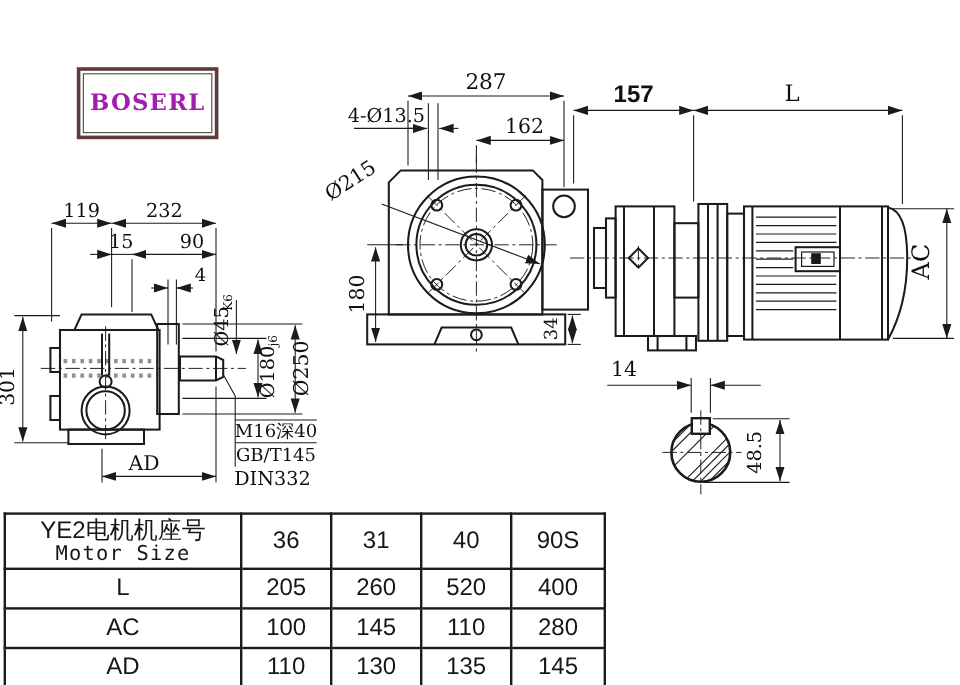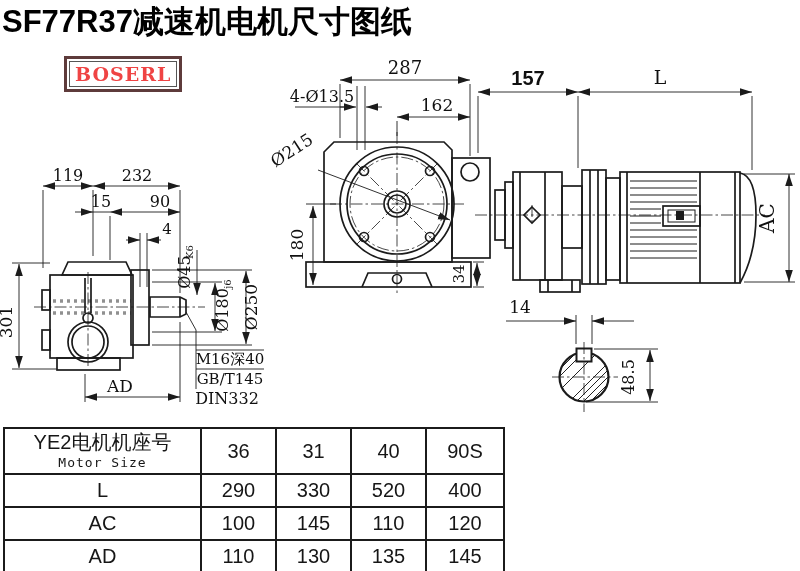--- a/index.html
+++ b/index.html
@@ -1,40 +1,39 @@
 <!DOCTYPE html>
 <html><head>
 <meta charset="utf-8">
 <style>
   html,body{margin:0;padding:0;background:#fff;}
   #page{position:relative;width:800px;height:571px;background:#fff;overflow:hidden;
         font-family:"Liberation Sans",sans-serif;color:#111;}
   #title{position:absolute;left:2px;top:1px;font-size:31px;font-weight:bold;color:#000;
          font-family:"Liberation Sans",sans-serif;white-space:nowrap;}
   #logo{position:absolute;left:64px;top:56px;border:3px solid #5e3b3b;background:#fff;padding:2px;}
-  #logo .inner{border:1px solid #555;padding:0 5px;font-family:"DejaVu Serif",serif;
-         font-weight:bold;font-size:19px;color:#ef4444;letter-spacing:1px;line-height:24px;}
+  #logo .inner{border:1px solid #555;padding:12px 5px;font-family:"DejaVu Serif",serif;
+         font-weight:bold;font-size:19px;color:#a21caf;letter-spacing:1px;line-height:24px;}
   svg{position:absolute;left:0;top:0;}
   .dimtxt{font-family:"DejaVu Serif",serif;fill:#101010;}
   .sans-b{font-family:"Liberation Sans",sans-serif;font-weight:bold;fill:#101010;}
   #spec{position:absolute;left:3px;top:427px;width:500px;border-collapse:collapse;
         table-layout:fixed;background:#fff;}
   #spec td{border:2px solid #1b1b1b;text-align:center;vertical-align:middle;padding:0;
         font-size:20px;color:#161616;margin-left:48px;}
   #spec tr.hd td{height:44px;}
   #spec tr.dr td{height:31px;}
   .hdr-cn{font-size:20px;line-height:22px;}
-  .hdr-en{font-family:"DejaVu Sans Mono",monospace;font-size:13px;letter-spacing:1px;line-height:19px;}
+  .hdr-en{font-family:"DejaVu Sans Mono",monospace;font-size:17px;letter-spacing:1px;line-height:19px;}
 </style>
 </head>
 <body>
 
 <div id="page">
 
-  <div id="title">SF77R37减速机电机尺寸图纸</div>
 
   <div id="logo">
     <div class="inner">BOSERL</div>
   </div>
 
   <svg width="800" height="426" viewBox="0 0 800 426">
     <defs>
       <marker id="ar" markerUnits="userSpaceOnUse" markerWidth="13" markerHeight="10" refX="12" refY="5" orient="auto-start-reverse">
         <path d="M0,1.2 L12,5 L0,8.8 Z" fill="#1b1b1b"></path>
       </marker>
@@ -270,31 +269,31 @@
         <div class="hdr-cn">YE2电机机座号</div>
         <div class="hdr-en">Motor Size</div>
       </td>
       <td>36</td>
       <td>31</td>
       <td>40</td>
       <td>90S</td>
     </tr>
     <tr class="dr">
       <td>L</td>
-      <td>290</td>
-      <td>330</td>
+      <td>205</td>
+      <td>260</td>
       <td>520</td>
       <td>400</td>
     </tr>
     <tr class="dr">
       <td>AC</td>
       <td>100</td>
       <td>145</td>
       <td>110</td>
-      <td>120</td>
+      <td>280</td>
     </tr>
     <tr class="dr">
       <td>AD</td>
       <td>110</td>
       <td>130</td>
       <td>135</td>
       <td>145</td>
     </tr>
   </tbody>
     </table>

